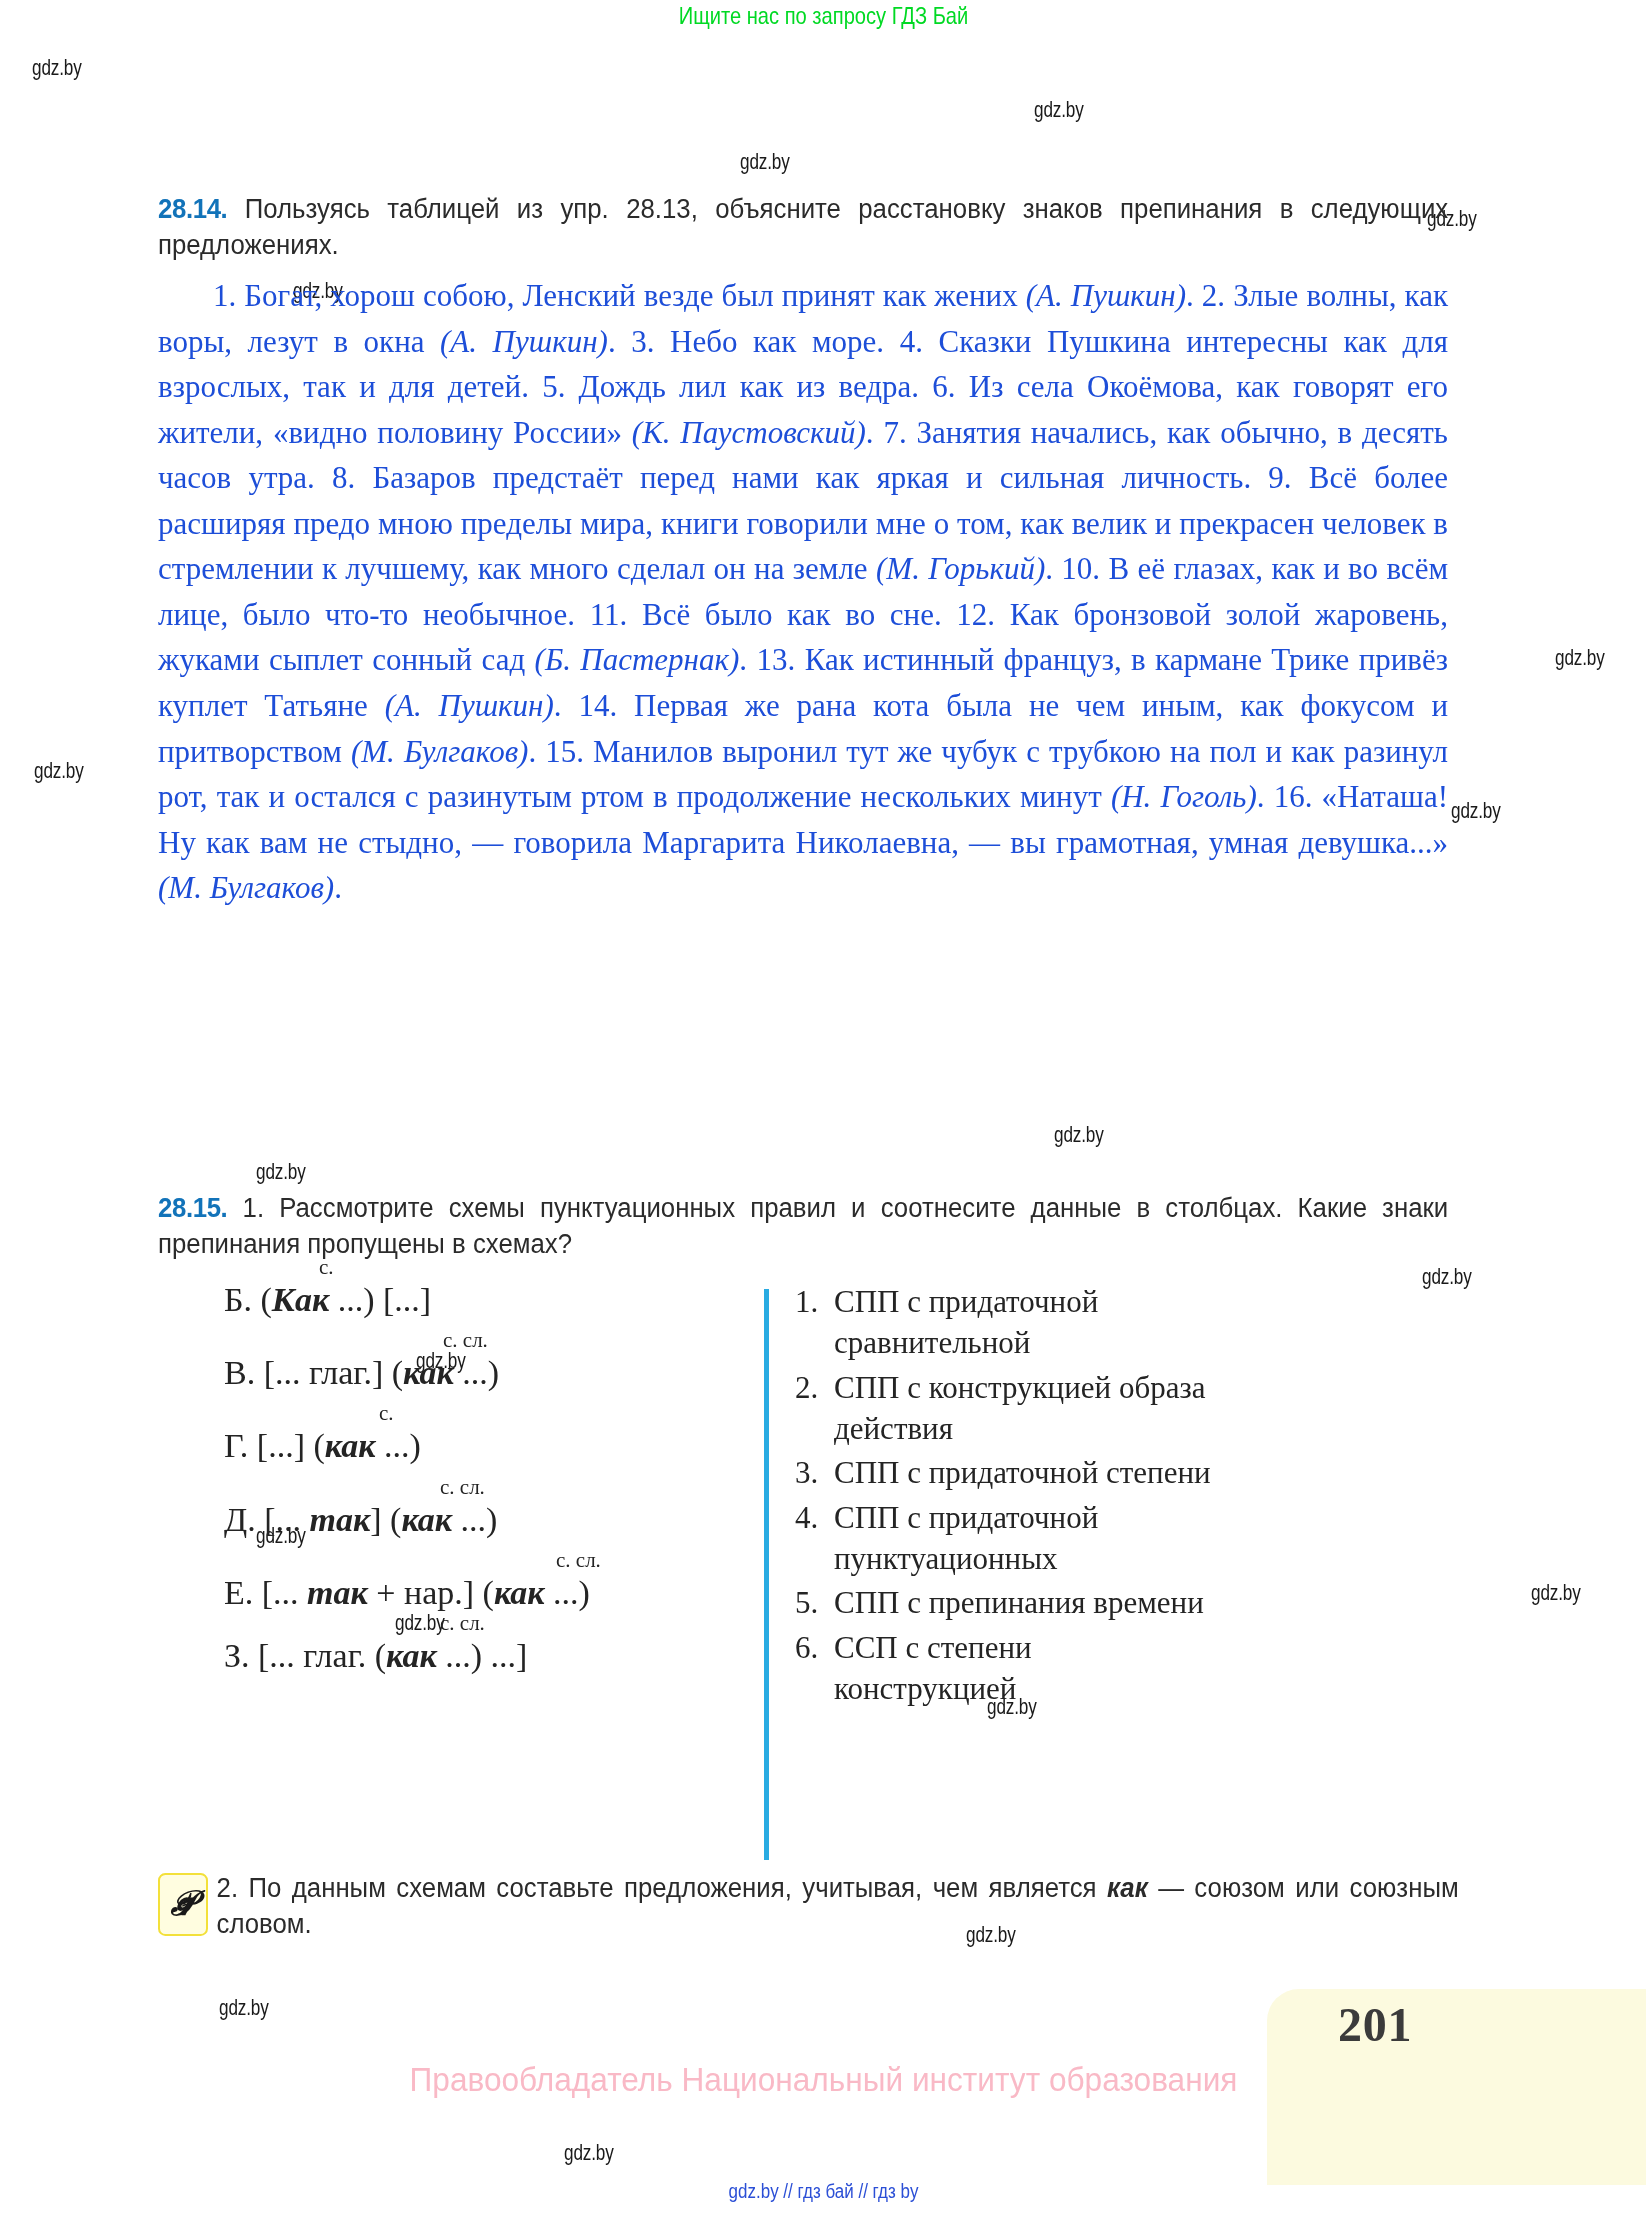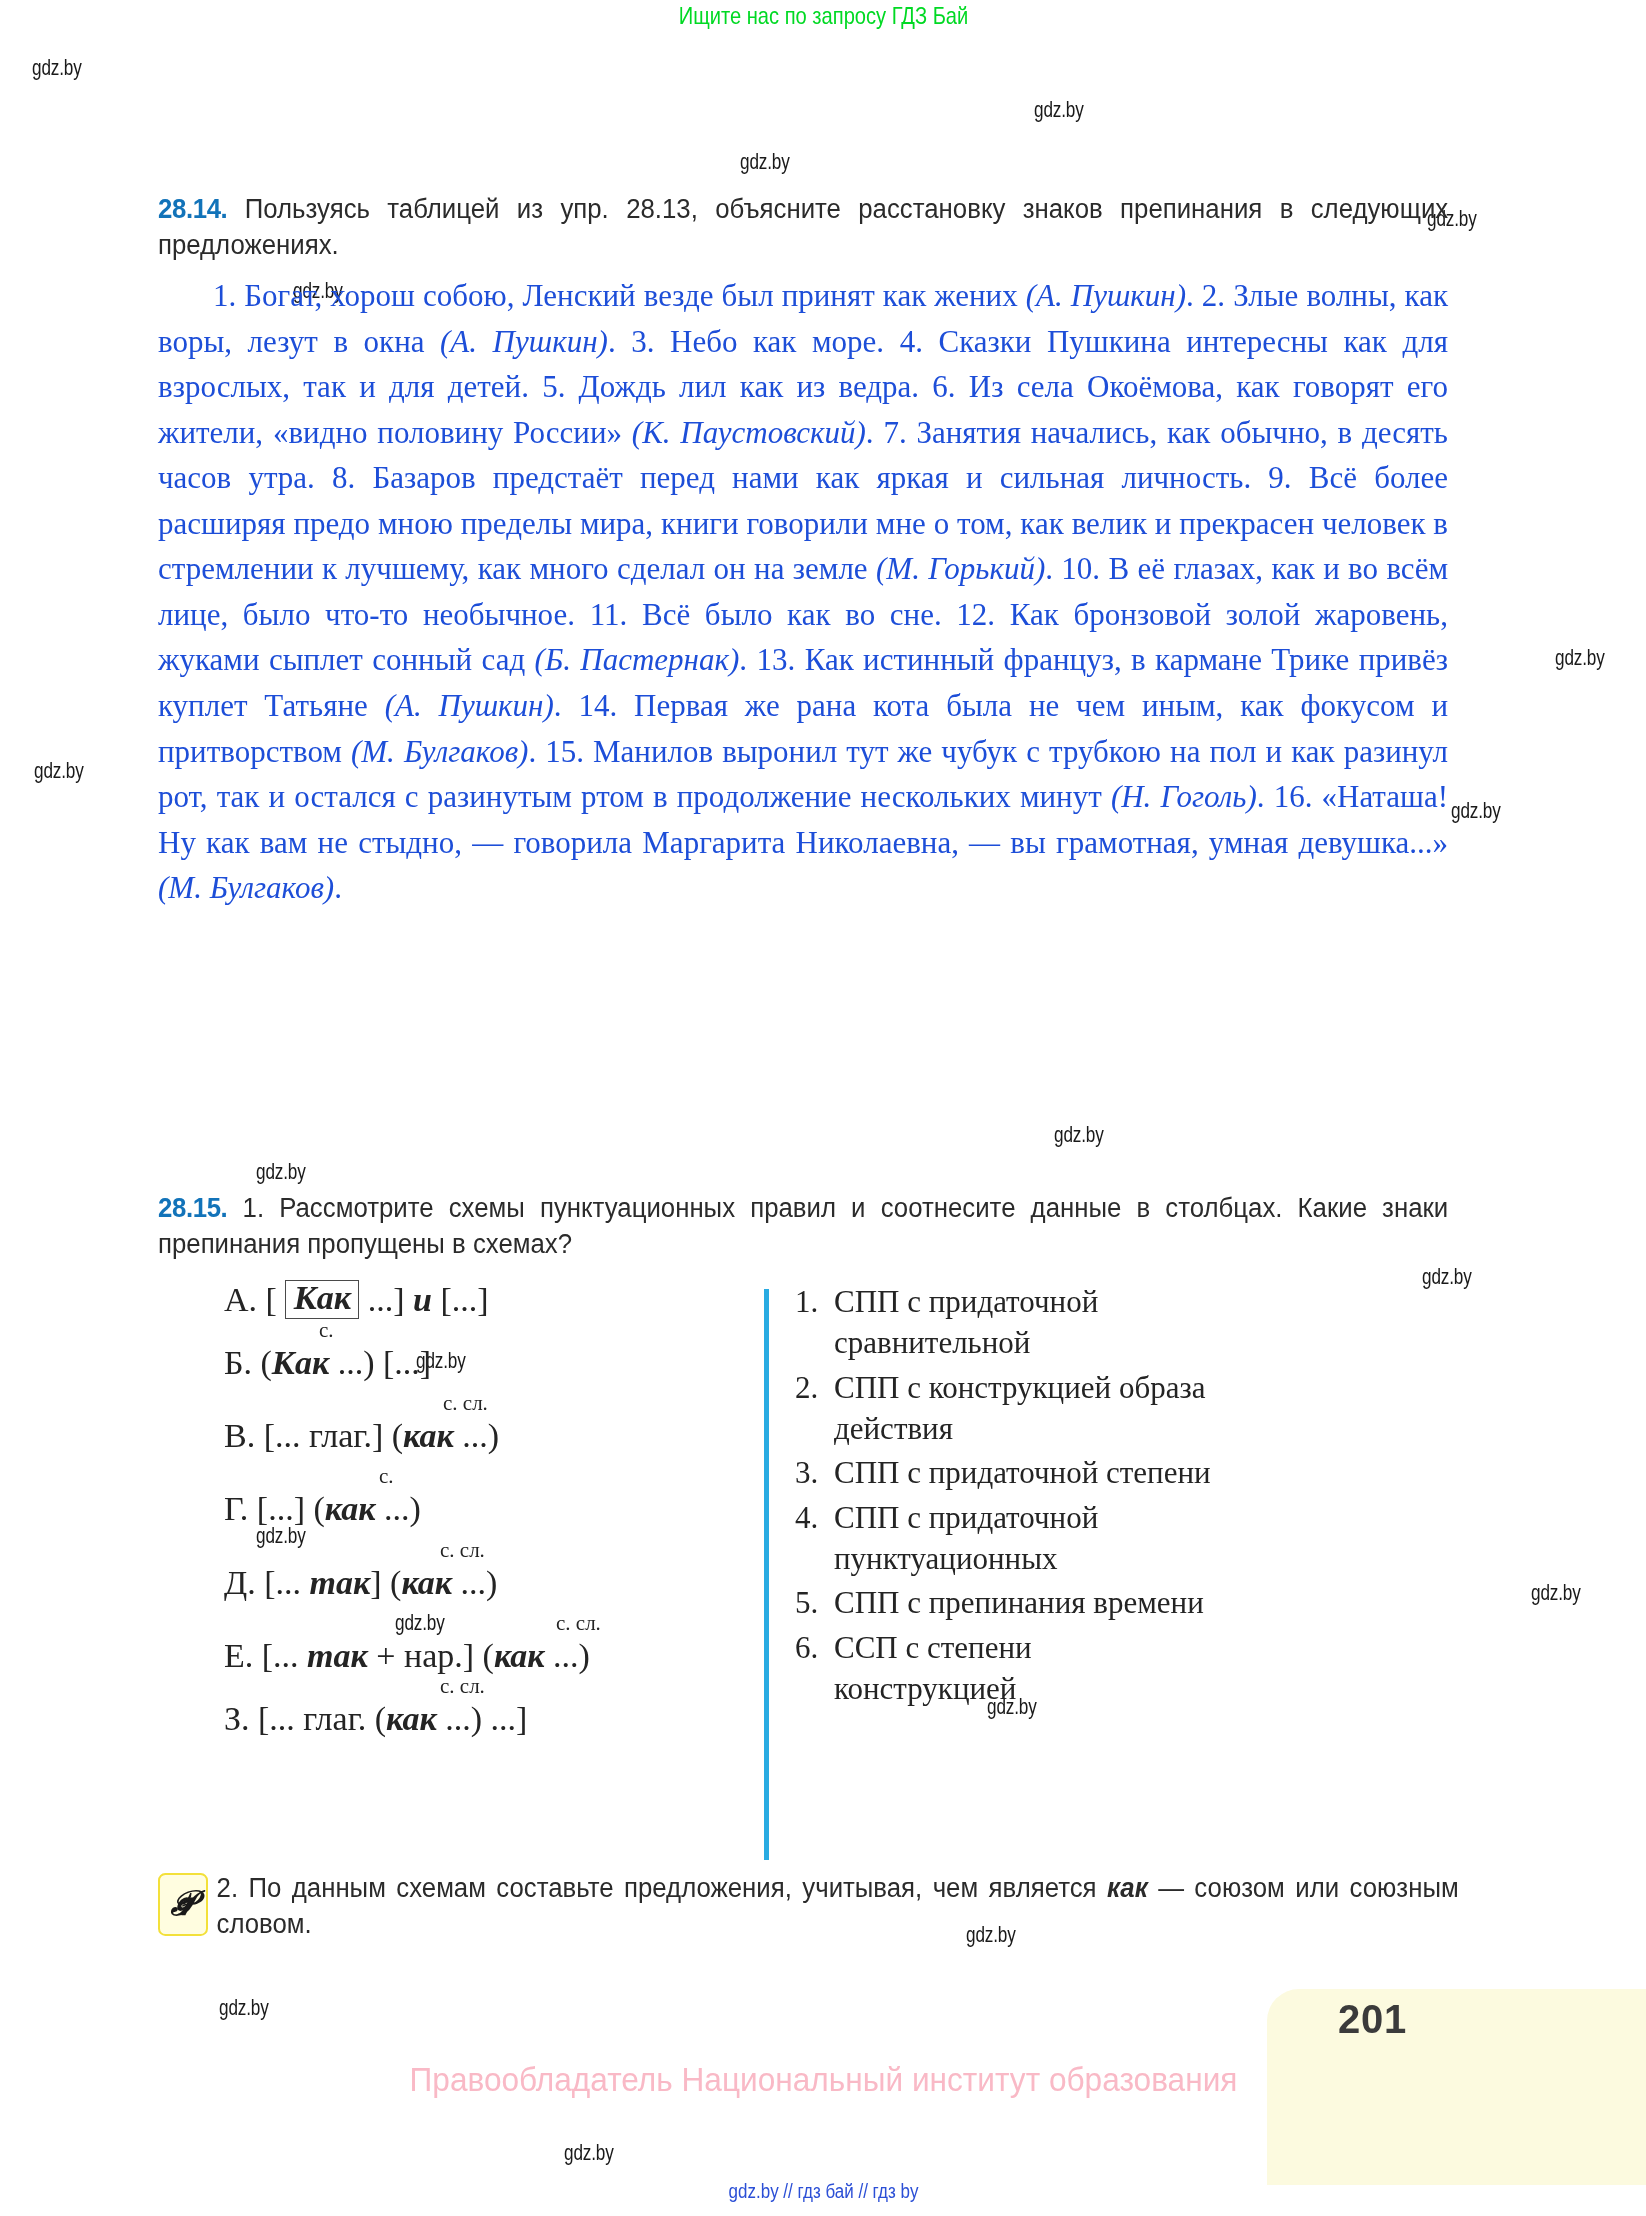--- a/index.html
+++ b/index.html
@@ -49,23 +49,23 @@
     top: 1989px;
     width: 380px;
     height: 196px;
     background: #fcfadf;
     border-top-left-radius: 32px;
   }
   .page-number {
     position: absolute;
     left: 1338px;
     top: 1997px;
-    font-family: Liberation Sans, sans-serif;
+    font-family: Liberation Serif, serif;
     font-weight: bold;
-    font-size: 40px;
+    font-size: 48px;
     color: #3b3b3b;
     letter-spacing: 0.8px;
   }
 
   
   .copyright {
     position: absolute;
     left: 0;
     top: 2060px;
     width: 1647px;
@@ -291,26 +291,20 @@
     <span class="ex-num">28.15.</span>
     <span>1. Рассмотрите схемы пунктуационных правил и соотнесите данные в столбцах. Какие знаки препинания пропущены в схемах?</span>
   </div>
 </div>
 
 <div class="match-wrap">
   <div class="vrule"></div>
 
   <div class="schemes">
 
-    <div class="scheme-row" style="height:63px;">
-      <span class="lbl">А.</span>
-      <span>
-        [&nbsp;<span class="boxed">Как</span>&nbsp;...] <i>и</i> [...]
-      </span>
-    </div>
 
     <div class="scheme-row" style="height:73px;">
       <span class="sup" style="left:95px; top:-26px;">с.</span>
       <span class="lbl">Б.</span>
       <span>(<i>Как</i> ...) [...]</span>
     </div>
 
     <div class="scheme-row" style="height:73px;">
       <span class="sup" style="left:219px; top:-26px;">с. сл.</span>
       <span class="lbl">В.</span>

